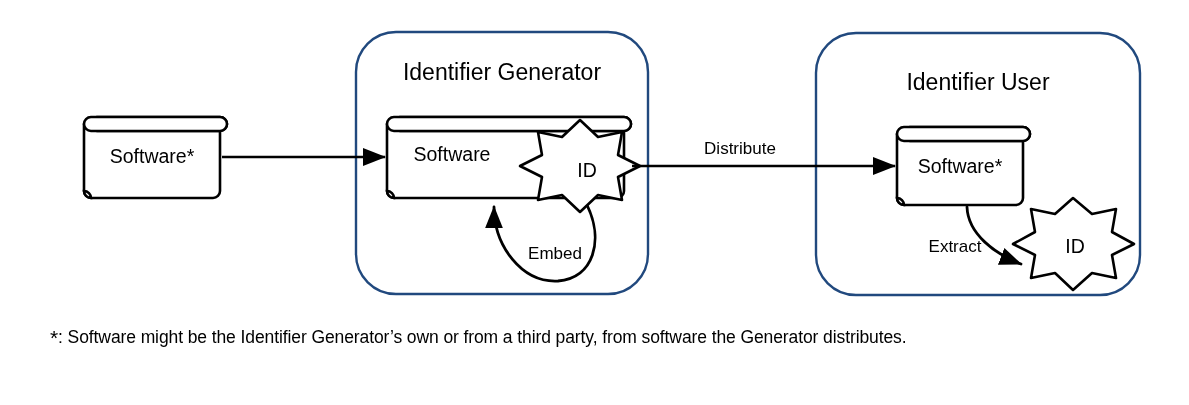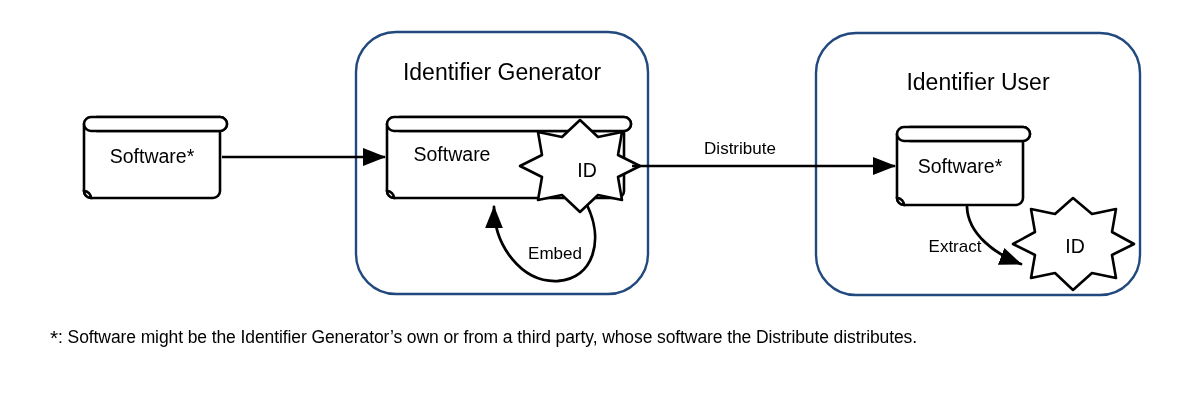--- a/index.html
+++ b/index.html
@@ -191,16 +191,16 @@
                L 1134 244 L 1112 255 L 1116 278
                L 1092 273 L 1073 290 L 1055 273
                L 1031 278 L 1035 255 L 1013 244
                L 1035 232 L 1031 209 L 1055 214 Z" fill="#ffffff" stroke="#000000" stroke-width="2.6" stroke-linejoin="round"></path>
       <text class="star-label" x="1075" y="248">ID</text>
     </g>
   </svg>
 
   <div class="footnote-text">
     <span class="footnote-star">*</span><span>:</span>
-    <span>Software might be the Identifier Generator’s own or from a third party, whose software the Distribute distributes.</span>
+    <span>Software might be the Identifier Generator’s own or from a third party, from software the Generator distributes.</span>
   </div>
 
 </div>
 
 </body></html>

